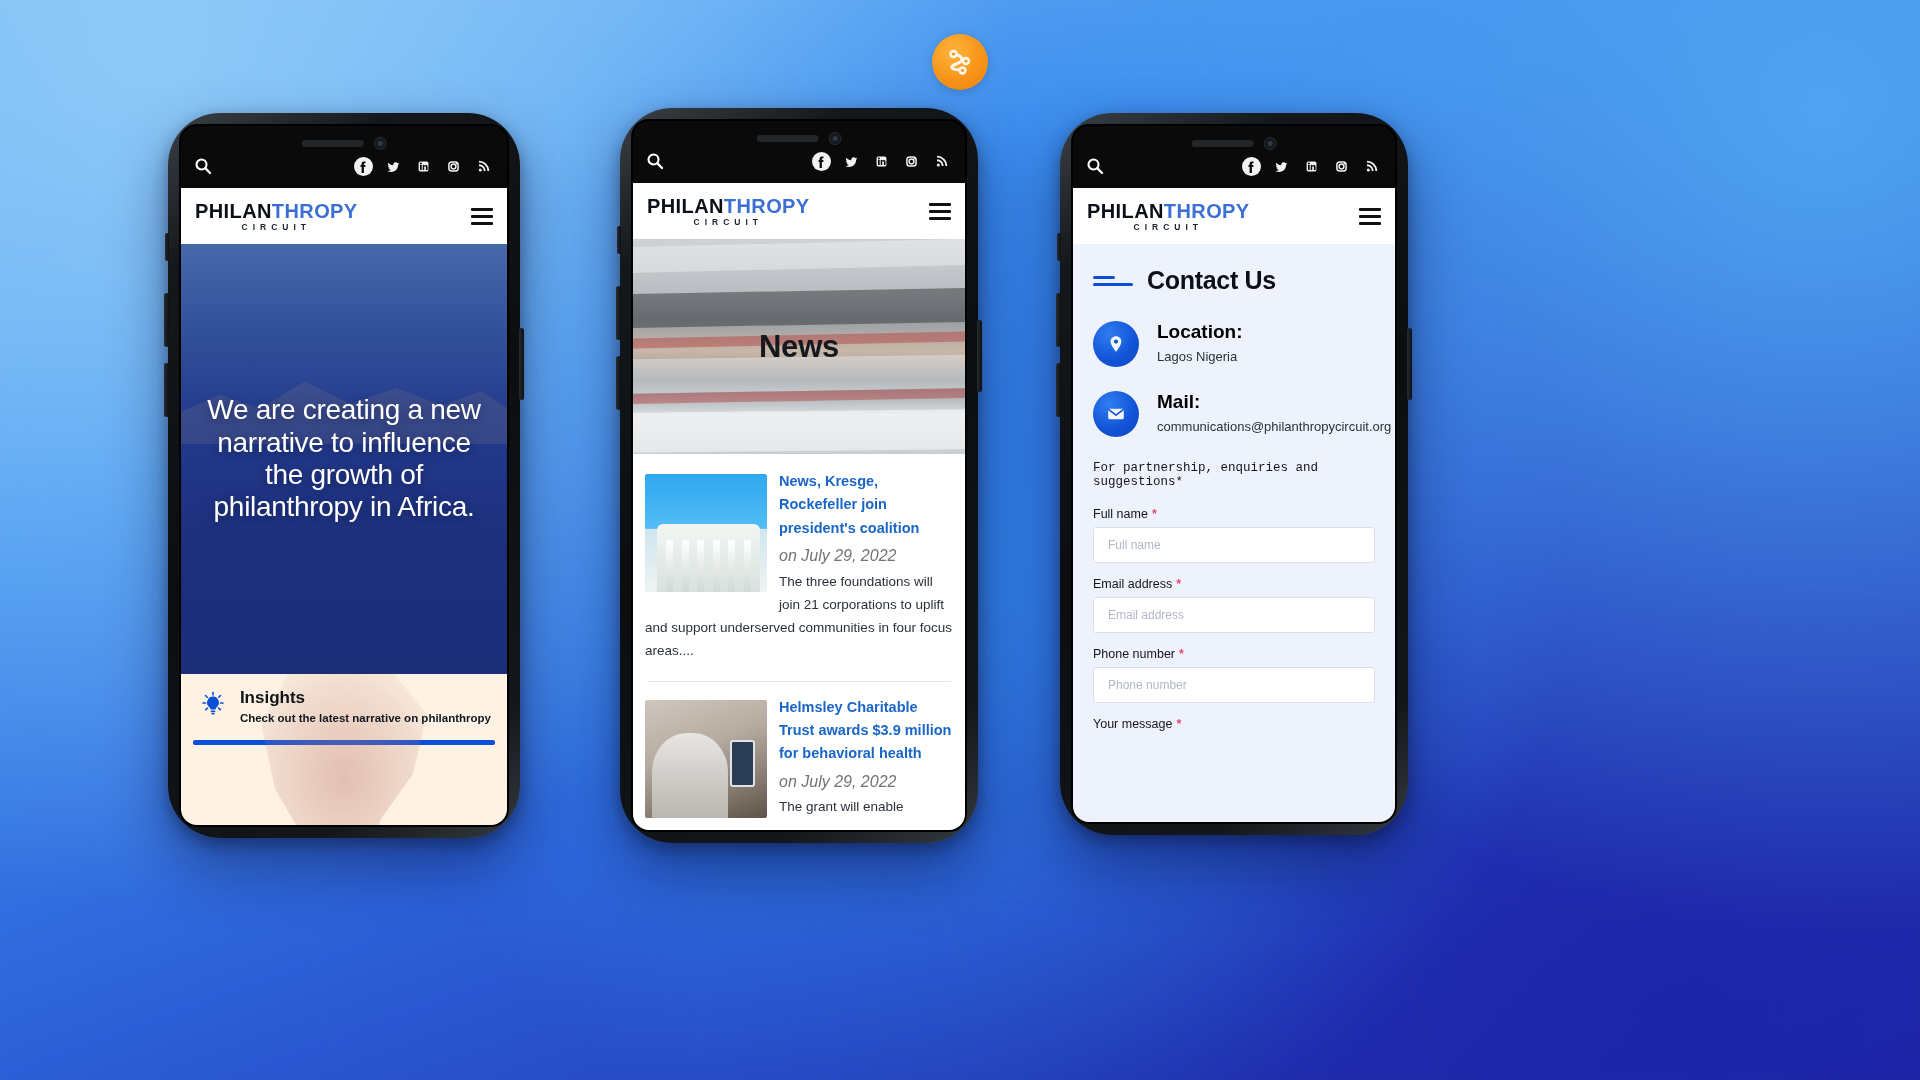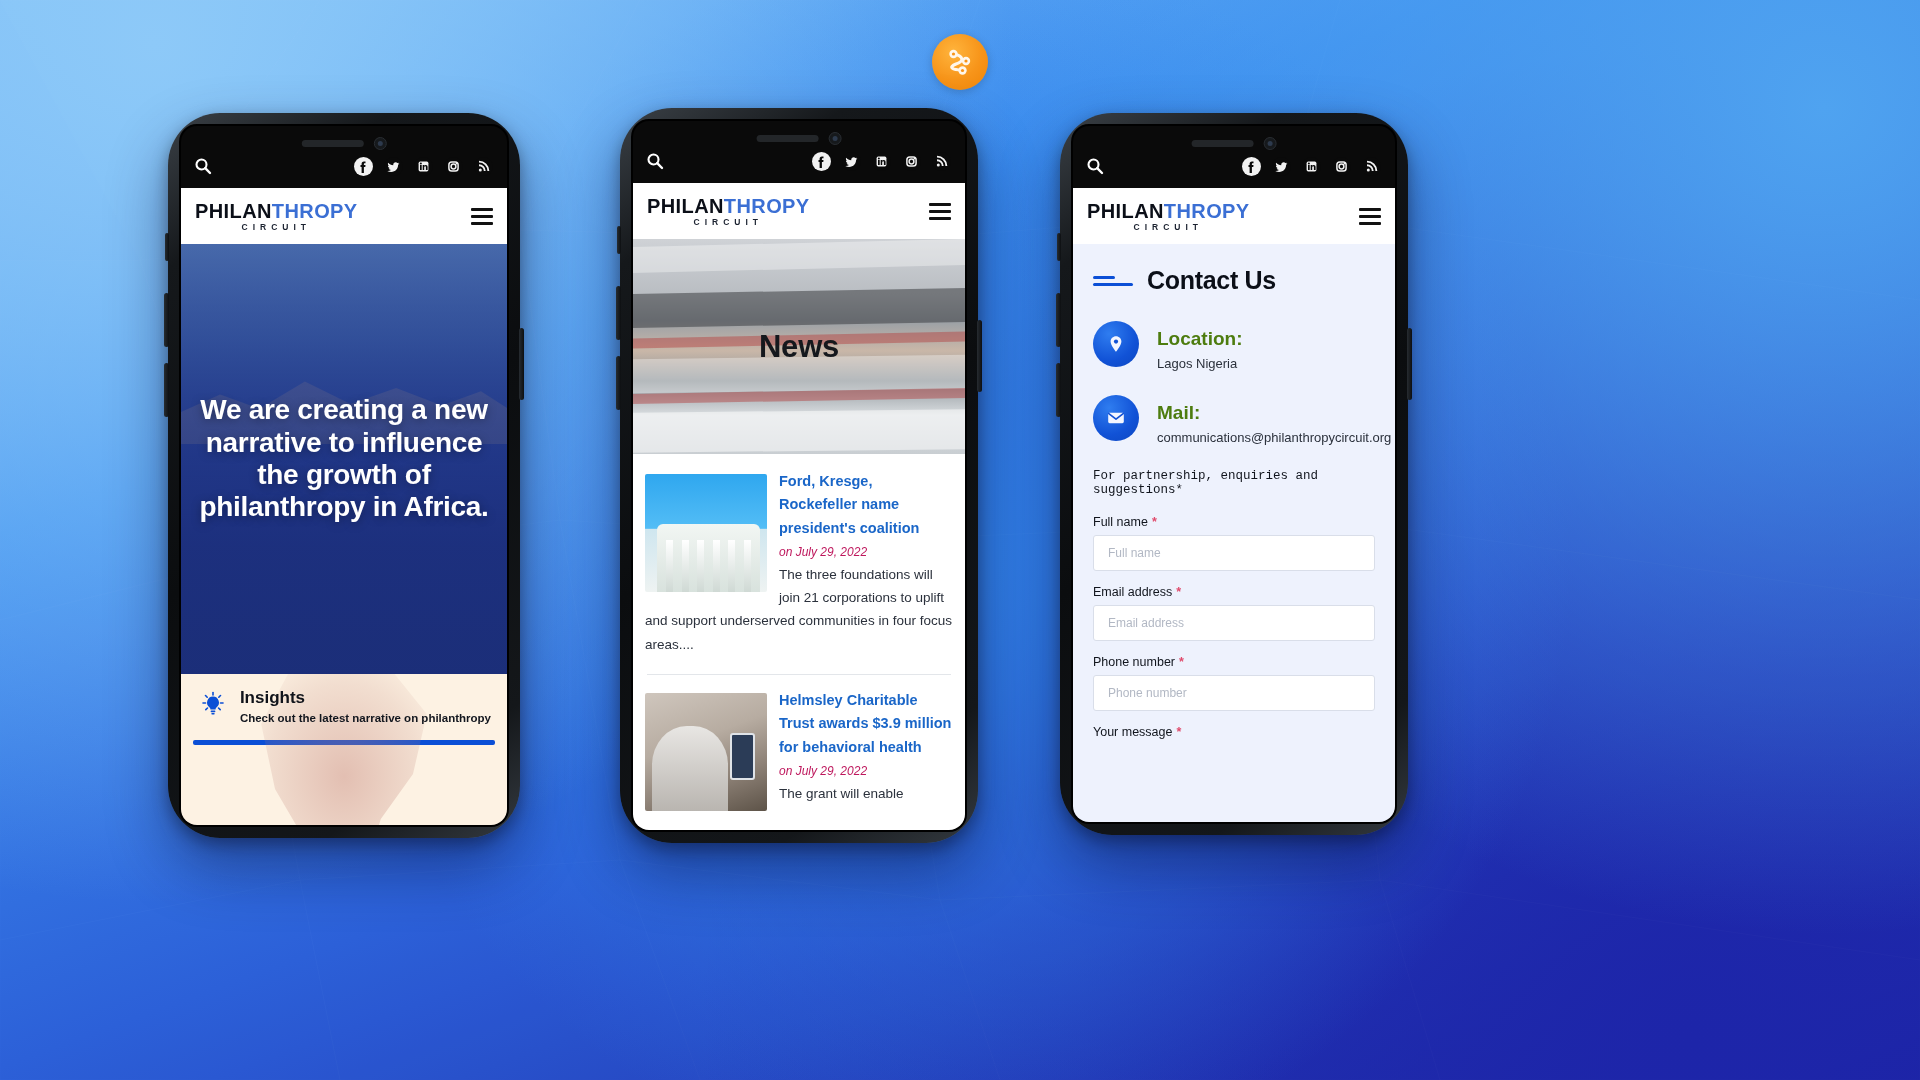--- a/index.html
+++ b/index.html
@@ -83,21 +83,21 @@
     display:flex; align-items:center; justify-content:center;
   }
   .hero1 .mtn{
     position:absolute; left:0; right:0; top:120px; height:80px;
     background:linear-gradient(180deg,#46548f,#3c4a86);
     clip-path:polygon(0 60%,12% 38%,24% 56%,38% 22%,52% 50%,66% 30%,80% 52%,92% 34%,100% 55%,100% 100%,0 100%);
     opacity:.75;
   }
   .hero1 h1{
     position:relative; z-index:2; color:#fff; text-align:center; padding:0 16px;
-    font-size:28px; line-height:1.16; font-weight:700; letter-spacing:-.3px;
+    font-size:28px; line-height:1.16; font-weight:400; letter-spacing:-.3px;
     text-shadow:0 2px 10px rgba(0,0,0,.35);
   }
   .cards1{
     height:calc(100% - 430px - 56px - 62px);
     background:#fdf2e3; position:relative; overflow:hidden;
   }
   .cards1:before{
     content:""; position:absolute; left:50%; top:-10px; transform:translateX(-50%);
     width:230px; height:250px;
     background:radial-gradient(ellipse at 50% 45%, rgba(190,120,110,.42) 0%, rgba(190,130,120,.18) 48%, rgba(255,255,255,0) 72%);
@@ -128,38 +128,38 @@
   .thumb.wh .bld{ position:absolute; left:10%; right:6%; bottom:0; height:58%;
      background:linear-gradient(180deg,#f2f6f3,#d8e2dd); border-radius:6px 6px 0 0;}
   .thumb.wh .cols{ position:absolute; left:14%; right:10%; bottom:0; height:44%; display:flex; justify-content:space-around;}
   .thumb.wh .cols i{ width:7px; background:linear-gradient(180deg,#fff,#cfd9d4); display:block;}
   .thumb.ph{ background:linear-gradient(160deg,#cfc6bd 0%,#b7aca1 40%,#8d8176 70%,#5d5348 100%); }
   .thumb.ph .head{ position:absolute; left:6%; bottom:0; width:62%; height:72%; border-radius:46% 46% 0 0;
      background:linear-gradient(180deg,#e8e6e3,#b9b5b0); }
   .thumb.ph .phone-s{ position:absolute; right:10%; top:34%; width:20%; height:40%; border-radius:3px;
      background:#2b3c57; border:2px solid #dfe3e8; }
   .atitle{ color:#1a66c8; font-weight:700; font-size:14.5px; line-height:1.62; }
-  .adate{ color:#be185d; font-style:italic; font-size:12px; line-height:1.7; margin-top:2px;margin-left:24px;}
+  .adate{ color:#737373; font-style:italic; font-size:16px; line-height:1.7; margin-top:2px;margin-left:24px;}
   .abody{ color:#2b313c; font-size:13.5px; line-height:1.72; }
   .arule{ border-top:1px solid #e3e6ea; margin:18px 2px 14px 2px; }
 
   
   #p3{ left:1060px; top:113px; width:348px; height:722px; }
   .contact{ background:#eef2fd; height:calc(100% - 56px - 62px); padding:22px 20px 0 20px; overflow:hidden;}
   .ctitle{ display:flex; align-items:center; gap:14px; margin-bottom:26px; }
   .ctitle .bars{ display:flex; flex-direction:column; gap:4px; }
   .ctitle .bars i{ display:block; height:3px; border-radius:2px; background:#0b4fd6; }
   .ctitle .bars i:first-child{ width:22px; }
   .ctitle .bars i:last-child{ width:40px; }
   .ctitle h2{ font-size:25px; font-weight:800; color:#0b0f18; letter-spacing:-.3px;}
   .crow{ display:flex; gap:18px; align-items:flex-start; margin-bottom:24px; }
   .cicon{ width:46px; height:46px; flex:0 0 46px; border-radius:50%;
      background:radial-gradient(circle at 35% 28%, #2f7df0 0%, #1152d6 60%, #0c46c0 100%);
      display:flex; align-items:center; justify-content:center; }
-  .clabel{ font-size:19px; font-weight:800; color:#4d7c0f;margin-top:7px; }
+  .clabel{ font-size:19px; font-weight:800; color:#000000; }
   .cval{ font-size:13px; color:#2b313c; margin-top:6px; white-space:nowrap; }
   .formlead{ font-size:12.5px; color:#11151d; margin:22px 0 18px 0;font-family:Liberation Mono, monospace;}
   .flabel{ font-size:12.5px; color:#11151d; margin-bottom:6px; }
   .flabel b{ color:#e04b6c; font-weight:700; margin-left:4px;}
   .finput{
     width:100%; height:36px; background:#fff; border:1px solid #d9dee9; border-radius:3px;
     font-size:12px; color:#b2b8c4; padding:0 14px; margin-bottom:14px;
     font-family:"Liberation Sans", sans-serif;
   }
   .finput::placeholder{ color:#b2b8c4; }
@@ -408,21 +408,21 @@
             <div class="bld"></div>
               <div class="cols">
                 <i></i>
                 <i></i>
                 <i></i>
                 <i></i>
                 <i></i>
                 <i></i>
               </div>
           </div>
-          <div class="atitle">Ford, Kresge, Rockefeller name president's coalition</div>
+          <div class="atitle">News, Kresge, Rockefeller join president's coalition</div>
           <div class="adate">on July 29, 2022</div>
           <div class="abody">The three foundations will join 21 corporations to uplift and support underserved communities in four focus areas....</div>
         </div>
       </div>
 
       <div class="arule"></div>
 
       <div class="article">
         <div class="row">
           <div class="thumb ph">

